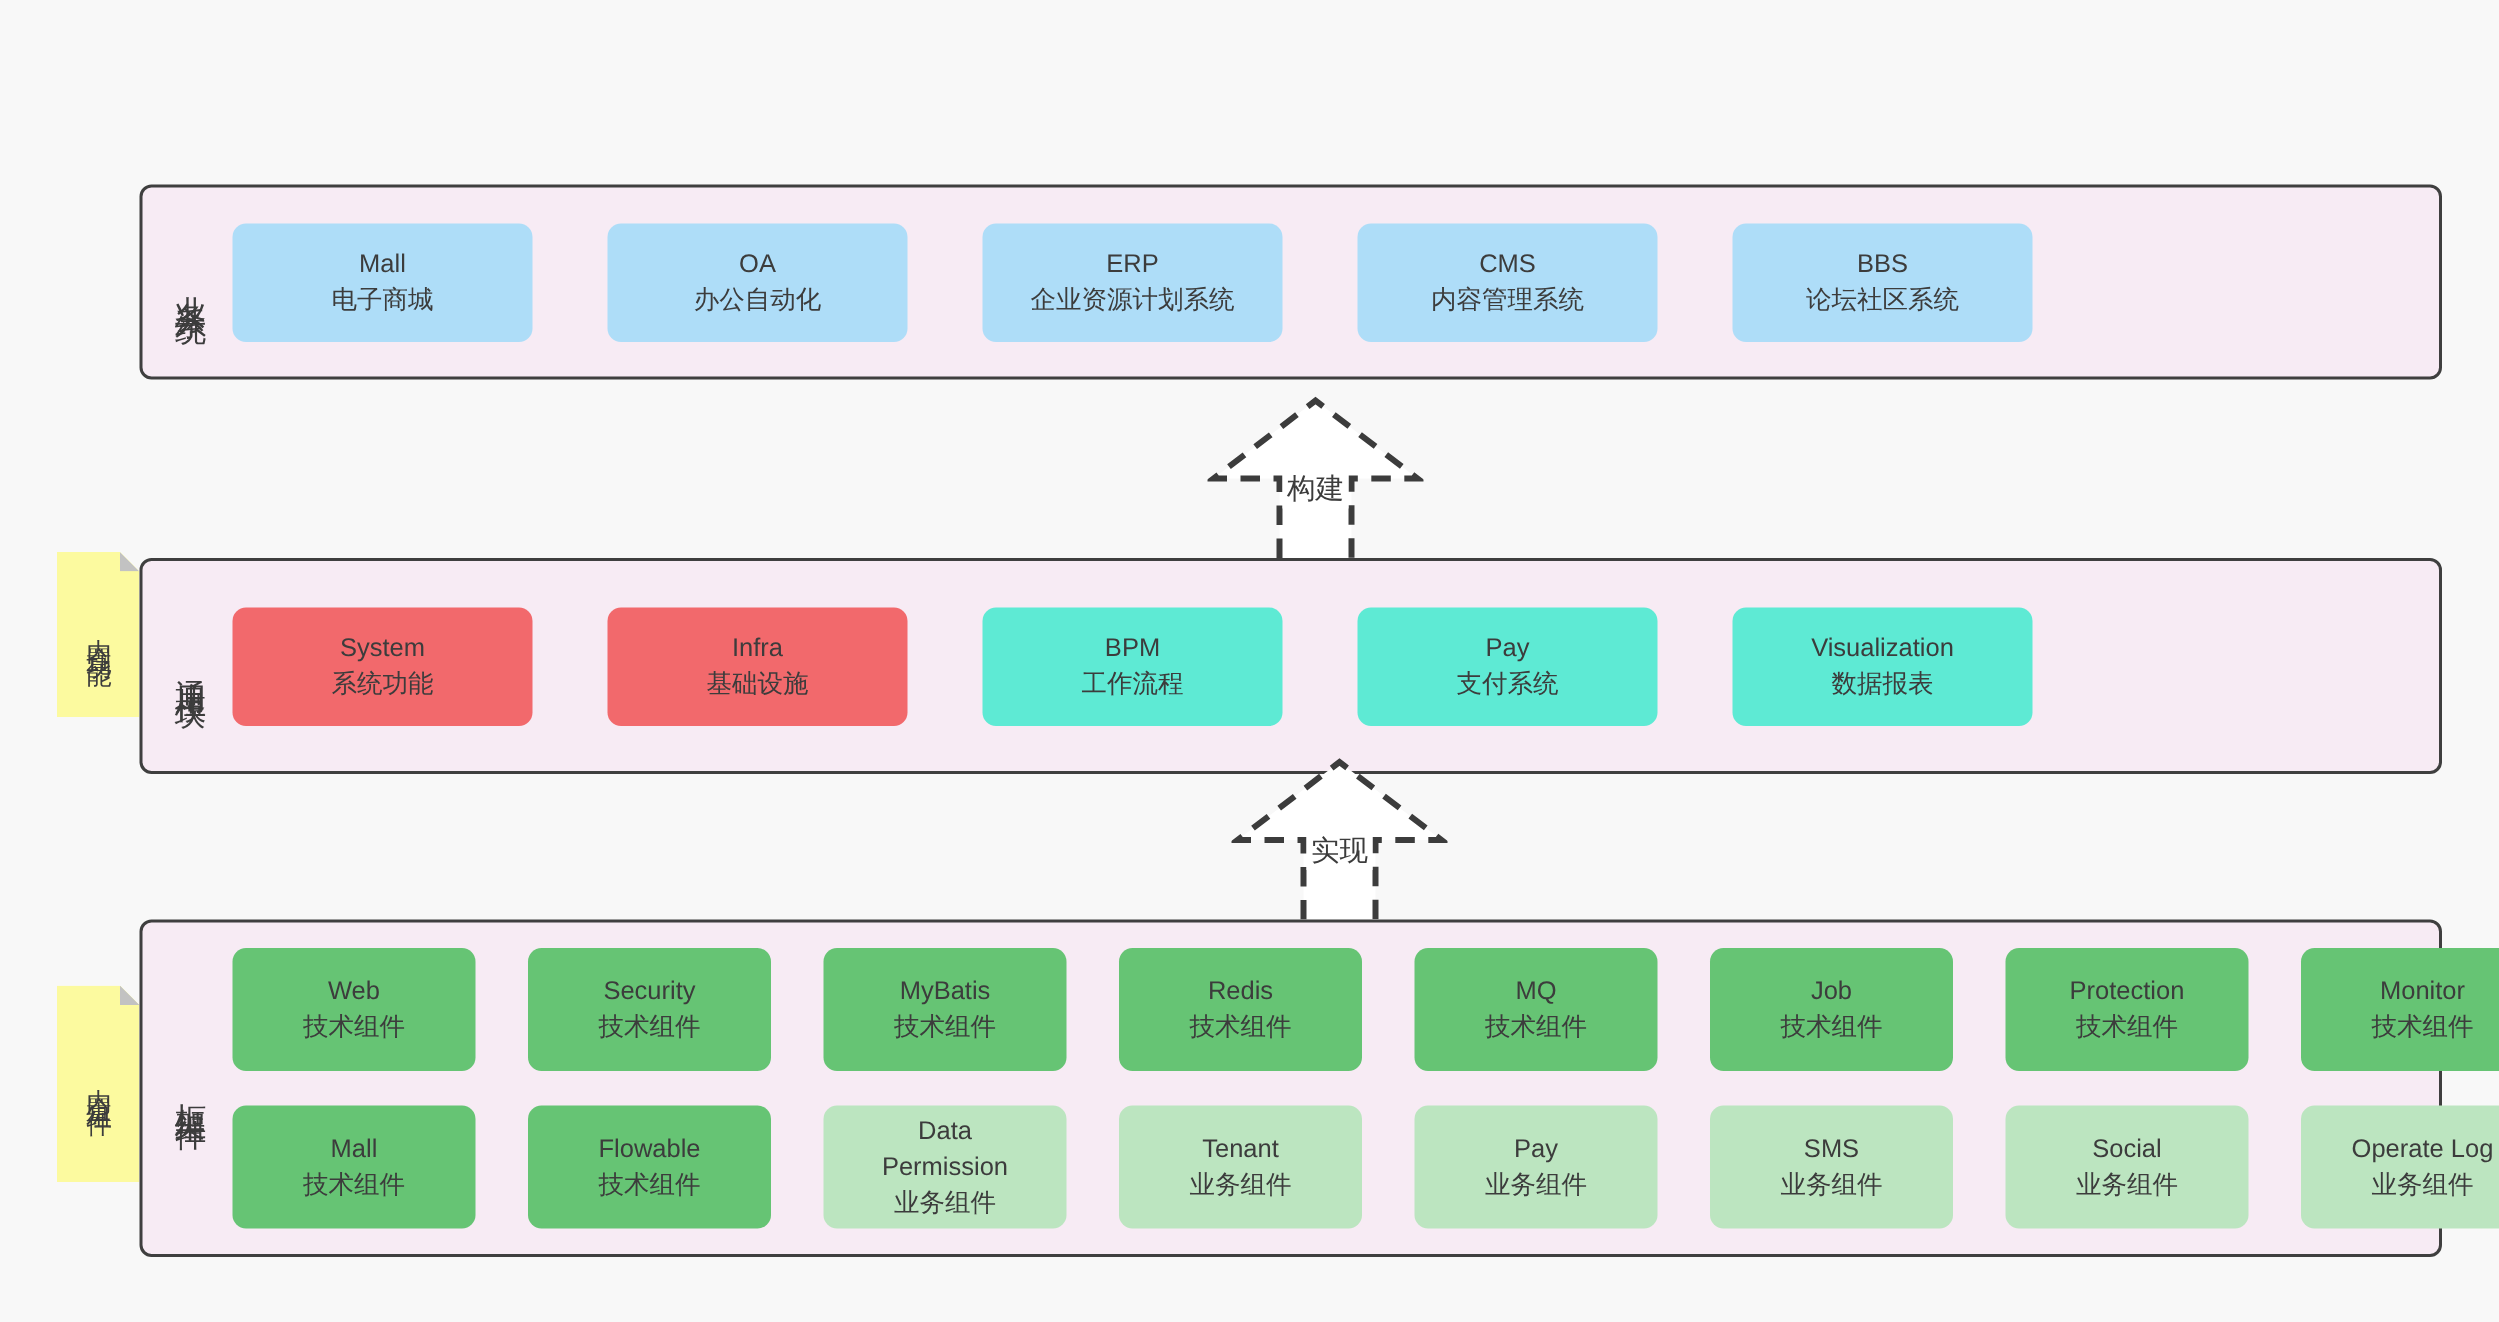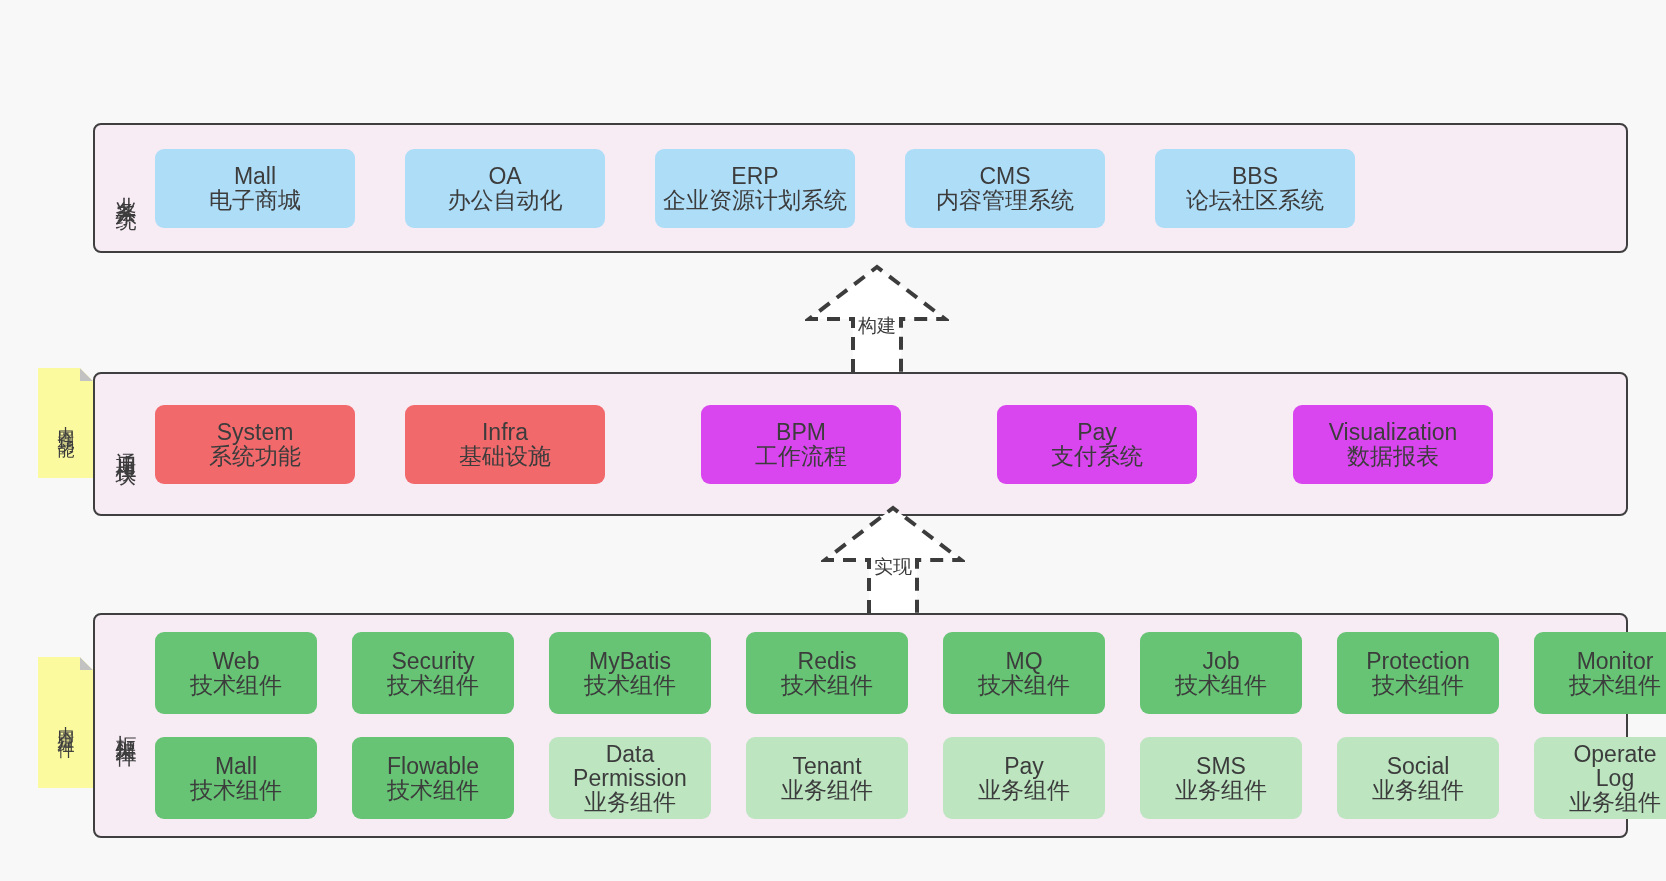--- a/index.html
+++ b/index.html
@@ -32,26 +32,26 @@
   }
   .rows .boxes { position:static; height:auto; gap:35px; }
 
   .box {
     border-radius:9px; box-sizing:border-box; text-align:center;
     display:flex; flex-direction:column; justify-content:center;
     padding:4px 6px;
   }
   .boxes-6 .box { width:200px; height:79px; }
   .rows .box   { width:162px; height:82px; }
-  .box-name, .box-desc { font-size:23px; line-height:24px; }
+  .box-name, .box-desc { font-size:17px; line-height:24px; }
   .rows .box-name { max-width:118px; margin:0 auto; }
 
   .v-blue  { background:#aeddf8; }
   .v-red   { background:#f2696c; }
-  .v-pink  { background:#d946ef;margin-left:46px; }
+  .v-pink  { background:#5eead4; }
   .v-green { background:#66c474; }
   .v-light_green { background:#bce5c0; }
 
   .note {
     position:absolute; left:38px; width:55px; background:#fcfa9f;
     clip-path:polygon(0 0, calc(100% - 13px) 0, 100% 13px, 100% 100%, 0 100%);
     display:flex; align-items:center; justify-content:center;
   }
   .note-1 { top:368px; height:110px; }
   .note-2 { top:657px; height:131px; }

